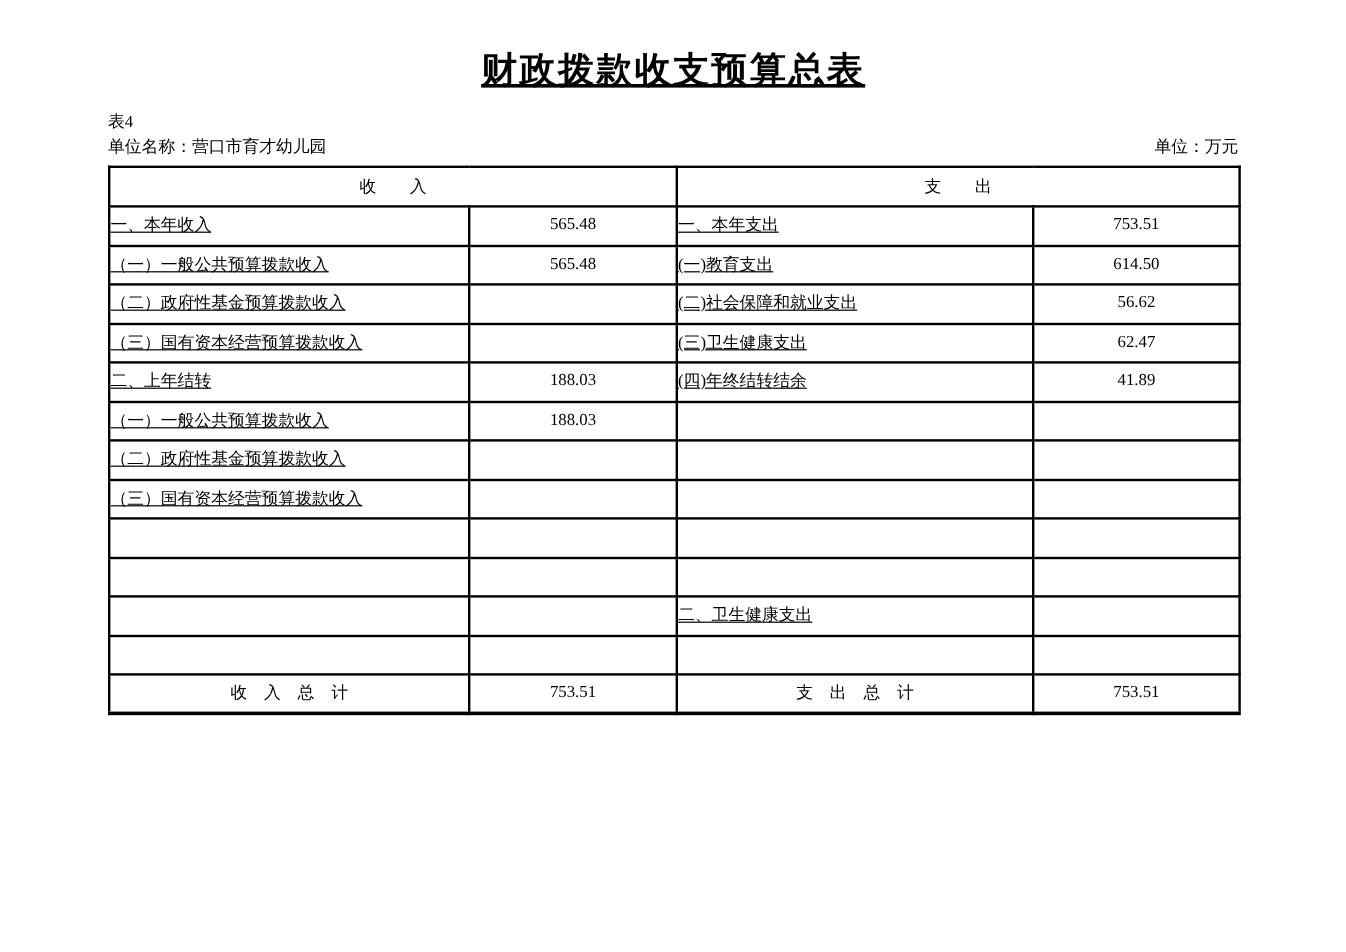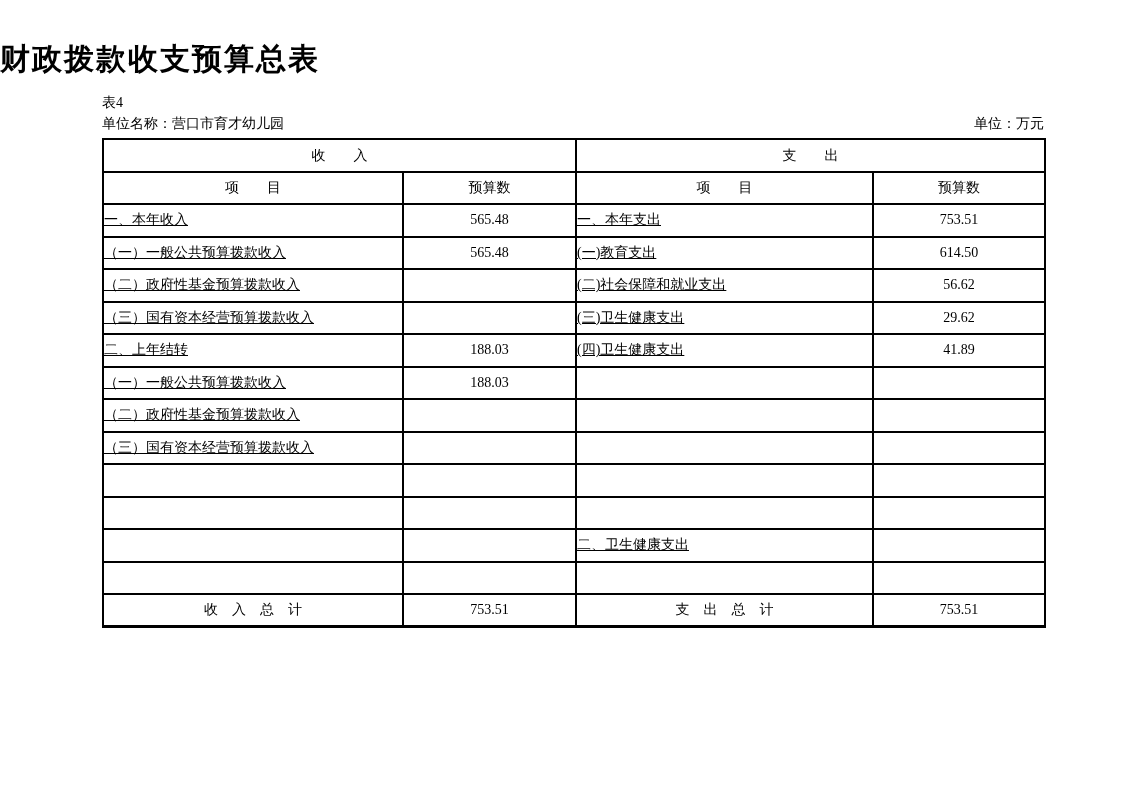--- a/index.html
+++ b/index.html
@@ -2,30 +2,32 @@
 <html><head>
 <meta charset="utf-8">
 <style>
   html,body{margin:0;padding:0;}
   body{
     width:1122px;height:793px;background:#ffffff;color:#000;
     font-family:"Liberation Serif","DejaVu Serif",serif;
     position:relative;overflow:hidden;
   }
   .title{
+    text-align:center;
     font-family:"DejaVu Sans","Liberation Sans",sans-serif;
     font-weight:bold;
     font-size:30px;
     line-height:34px;
     margin:42px 0 0 0;
     letter-spacing:2px;
+    text-decoration:underline;
   }
   .sheet{
     position:absolute;
-    left:102px;top:94px;
+    left:90px;top:94px;
     width:942px;
   }
   .meta-tableno{
     font-size:14px;line-height:18px;
   }
   .meta-row{
     display:flex;justify-content:space-between;align-items:center;
     font-size:14px;line-height:20px;
     margin-top:2px;margin-bottom:4px;
   }
@@ -71,26 +73,20 @@
       <col style="width:300px">
         <col style="width:173px">
         <col style="width:297px">
         <col style="width:172px">
     </colgroup>
     <thead>
       <tr class="sec-row">
         <th colspan="2" class="sec">收　　入</th>
         <th colspan="2" class="sec">支　　出</th>
       </tr>
-      <tr class="col-row">
-        <th class="colhead">项　　目</th>
-        <th class="colhead">预算数</th>
-        <th class="colhead">项　　目</th>
-        <th class="colhead">预算数</th>
-      </tr>
     </thead>
     <tbody>
       <tr class="data-row">
         <td class="item">一、本年收入</td>
         <td class="num">565.48</td>
         <td class="item">一、本年支出</td>
         <td class="num">753.51</td>
       </tr>
       <tr class="data-row">
         <td class="item">（一）一般公共预算拨款收入</td>
@@ -101,26 +97,26 @@
       <tr class="data-row">
         <td class="item">（二）政府性基金预算拨款收入</td>
         <td class="num"></td>
         <td class="item">(二)社会保障和就业支出</td>
         <td class="num">56.62</td>
       </tr>
       <tr class="data-row">
         <td class="item">（三）国有资本经营预算拨款收入</td>
         <td class="num"></td>
         <td class="item">(三)卫生健康支出</td>
-        <td class="num">29.62</td>
+        <td class="num">62.47</td>
       </tr>
       <tr class="data-row">
         <td class="item">二、上年结转</td>
         <td class="num">188.03</td>
-        <td class="item">(四)卫生健康支出</td>
+        <td class="item">(四)年终结转结余</td>
         <td class="num">41.89</td>
       </tr>
       <tr class="data-row">
         <td class="item">（一）一般公共预算拨款收入</td>
         <td class="num">188.03</td>
         <td class="item"></td>
         <td class="num"></td>
       </tr>
       <tr class="data-row">
         <td class="item">（二）政府性基金预算拨款收入</td>

